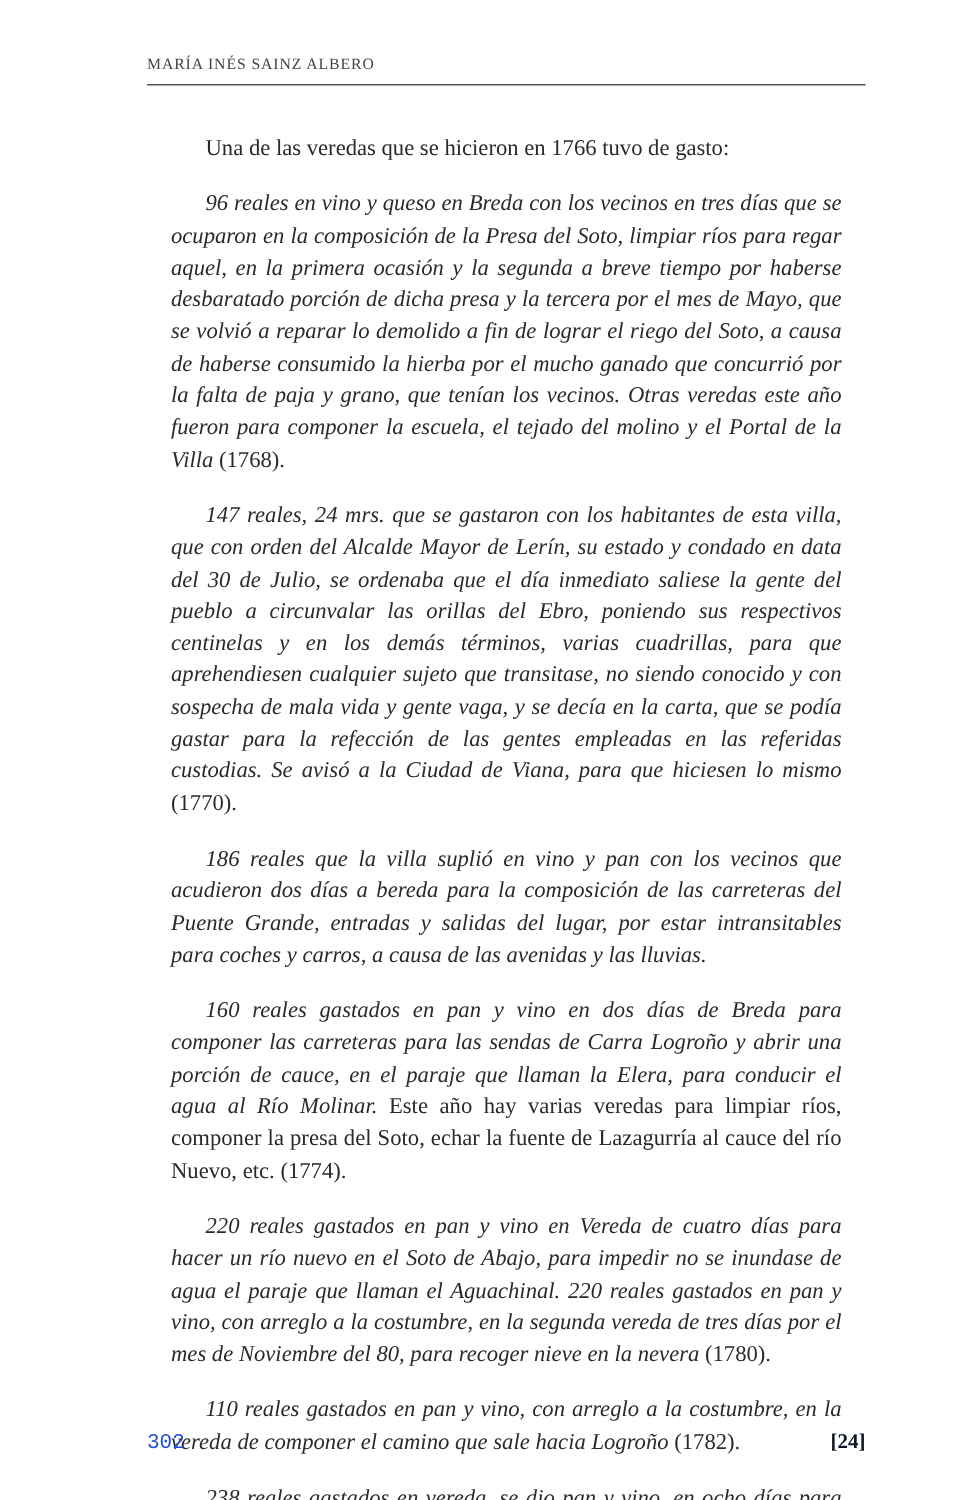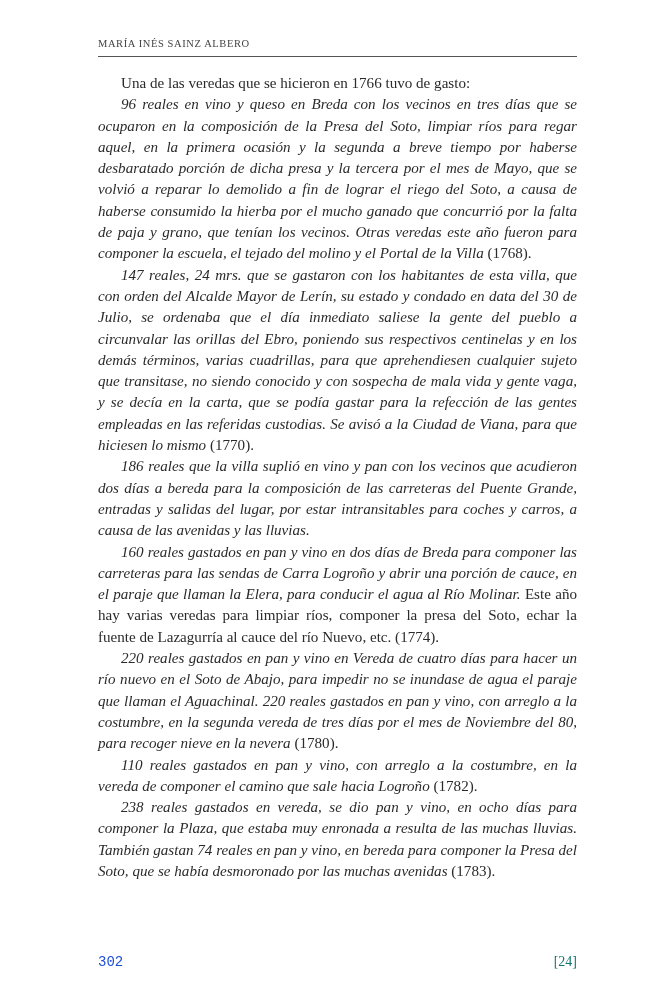--- a/index.html
+++ b/index.html
@@ -4,24 +4,24 @@
 <style>
   html, body { margin: 0; padding: 0; background: #ffffff; }
   body { width: 645px; height: 1000px; position: relative; overflow: hidden;
          font-family: "Liberation Serif", "DejaVu Serif", serif; color: #2a2a2a; }
   .running-head { position: absolute; left: 98px; width: 479px; top: 38px;
                   text-align: left; font-size: 10.5px; letter-spacing: 0.6px; color: #444; }
   .head-rule { position: absolute; left: 98px; width: 479px; top: 56px; height: 0;
                border-top: 1px solid #555; }
   .body-text { position: absolute; left: 98px; width: 479px; top: 73px;
                font-size: 15.1px; line-height: 21.3px; text-align: justify; hyphens: manual; }
-  .body-text p { margin: 0; text-indent: 23px; }
+  .body-text p { margin: 16px; text-indent: 23px; }
   .it { font-style: italic; }
   .footer-left { position: absolute; left: 98px; top: 954px; font-size: 14px; color: #1d4ed8; font-family: Liberation Mono, monospace; }
-  .footer-right { position: absolute; right: 68px; top: 954px; font-size: 14px; color: #0f766e; }
+  .footer-right { position: absolute; right: 68px; top: 954px; font-size: 14px; color: #0f172a; font-weight: bold; }
 </style>
 </head>
 <body>
 
 <div class="running-head">MARÍA INÉS SAINZ ALBERO</div>
 <div class="head-rule"></div>
 
 <div class="body-text">
   <p><span>Una de las veredas que se hicieron en 1766 tuvo de gasto:</span></p>
   <p><span class="it">96 reales en vino y queso en Breda con los vecinos en tres días que se ocupa­ron en la composición de la Presa del Soto, limpiar ríos para regar aquel, en la primera ocasión y la segunda a breve tiempo por haberse desbaratado porción de dicha presa y la tercera por el mes de Mayo, que se volvió a reparar lo demolido a fin de lograr el riego del Soto, a causa de haberse consumido la hierba por el mucho ganado que concurrió por la falta de paja y grano, que tenían los vecinos. Otras veredas este año fueron para componer la escuela, el tejado del molino y el Portal de la Villa</span><span> (1768).</span></p>

